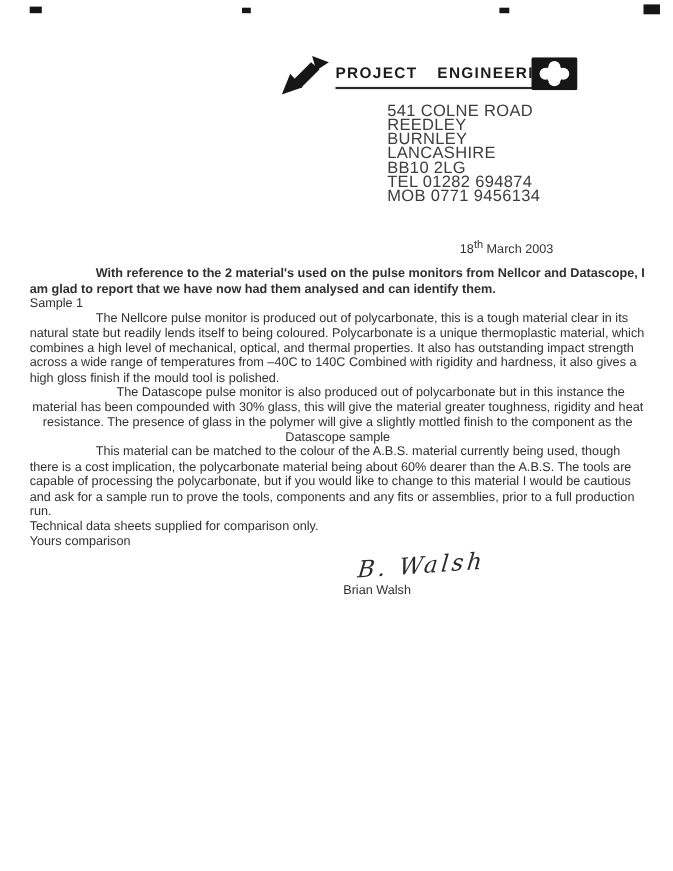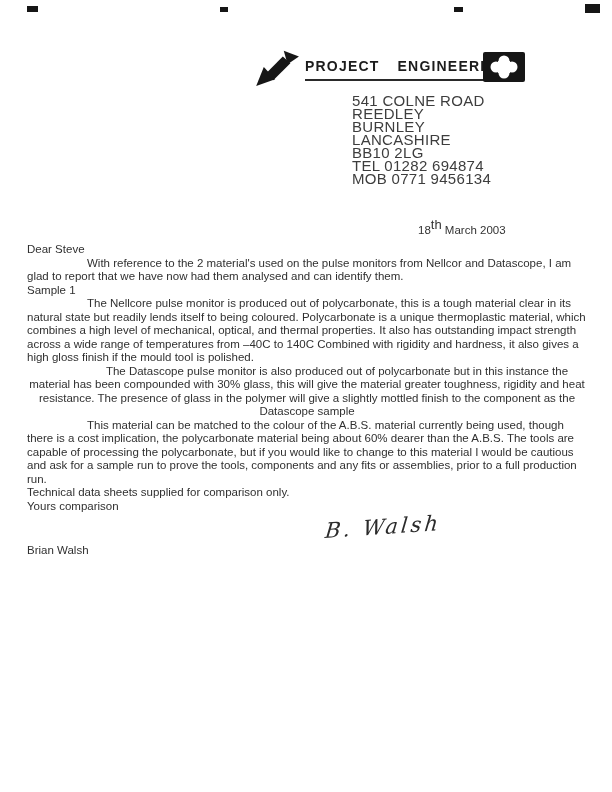--- a/index.html
+++ b/index.html
@@ -36,45 +36,45 @@
   }
   .address-block div{white-space:nowrap;}
   .email-line{
     position:absolute;left:284px;top:192px;
     font-size:10.5px;color:#3d3d3d;letter-spacing:.2px;white-space:nowrap;
   }
   .letter-date{
     position:absolute;left:418px;top:217px;
     font-size:11.5px;color:#333;white-space:nowrap;
   }
-  .letter-date sup{font-size:13px;}
+  .letter-date sup{font-size:10px;}
 
   .body-text{
     position:absolute;left:27px;top:243px;width:560px;
     font-size:11.5px;line-height:13.5px;color:#303030;
   }
   .body-text p{margin:0;}
   .indent{text-indent:60px;}
   .salutation{margin-bottom:5px;}
-  .intro{margin-bottom:15px;}
+  .intro{margin-bottom:15px;font-weight:bold;}
   .sample-heading{margin-bottom:1px;}
   .sample1-para{margin-bottom:16px;}
   .sample2-para1{margin-bottom:5px;text-align:center;}
   .tech-note{margin-top:40px;margin-left:68px;}
   .closing{margin-top:42px;margin-left:251px;}
   .signature{
     margin-top:8px;margin-left:298px;
     font-family:"DejaVu Serif", serif;
     font-style:italic;
     font-size:21px;color:#2b2b2b;
     letter-spacing:3px;
     transform:rotate(-4deg) skewX(-10deg);
     display:inline-block;
   }
-  .signed-name{display:block;margin-top:6px;}
+  .signed-name{display:block;margin-top:6px;margin-left:285px;}
 </style>
 </head>
 <body>
 
 <div class="page">
 
   <div class="scan-mark mark-1"></div>
   <div class="scan-mark mark-2"></div>
   <div class="scan-mark mark-3"></div>
   <div class="scan-mark mark-4"></div>
@@ -105,21 +105,20 @@
     <div>LANCASHIRE</div>
     <div>BB10 2LG</div>
     <div>TEL 01282 694874</div>
     <div>MOB 0771 9456134</div>
   </div>
 
 
   <div class="letter-date"><span>18</span><sup>th</sup><span> March 2003</span></div>
 
   <div class="body-text">
-    <p class="salutation">Dear Steve</p>
     <p class="intro indent">With reference to the 2 material's used on the pulse monitors from Nellcor and Datascope, I am glad to report that we have now had them analysed and can identify them.</p>
 
     <p class="sample-heading">Sample 1</p>
     <p class="sample1-para indent">The Nellcore pulse monitor is produced out of polycarbonate, this is a tough material clear in its natural state but readily lends itself to being coloured. Polycarbonate is a unique thermoplastic material, which combines a high level of mechanical, optical, and thermal properties. It also has outstanding impact strength across a wide range of temperatures from –40C to 140C Combined with rigidity and hardness, it also gives a high gloss finish if the mould tool is polished.</p>
 
     <p class="sample2-para1 indent">The Datascope pulse monitor is also produced out of polycarbonate but in this instance the material has been compounded with 30% glass, this will give the material greater toughness, rigidity and heat resistance. The presence of glass in the polymer will give a slightly mottled finish to the component as the Datascope sample</p>
     <p class="indent">This material can be matched to the colour of the A.B.S. material currently being used, though there is a cost implication, the polycarbonate material being about 60% dearer than the A.B.S.  The tools are capable of processing the polycarbonate, but if you would like to change to this material I would be cautious and ask for a sample run to prove the tools, components and any fits or assemblies, prior to a full production run.</p>
 
     <p class="tech-note">Technical data sheets supplied for comparison only.</p>
 

